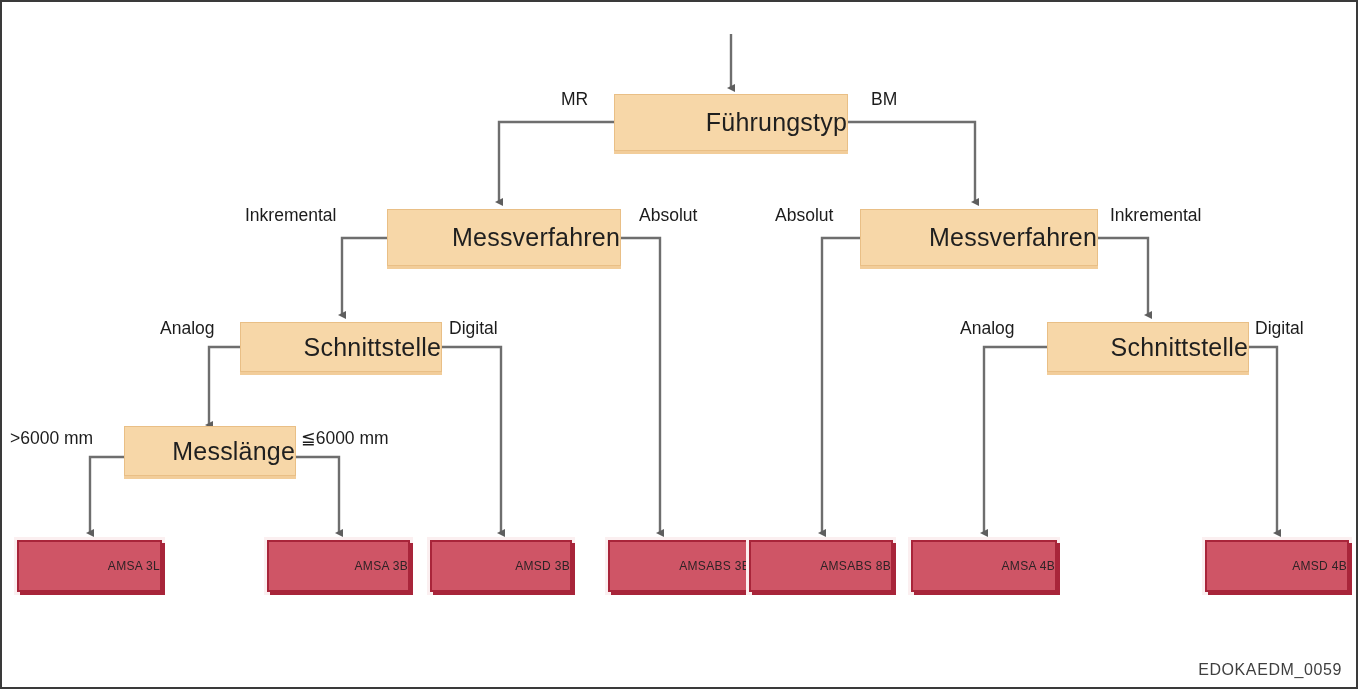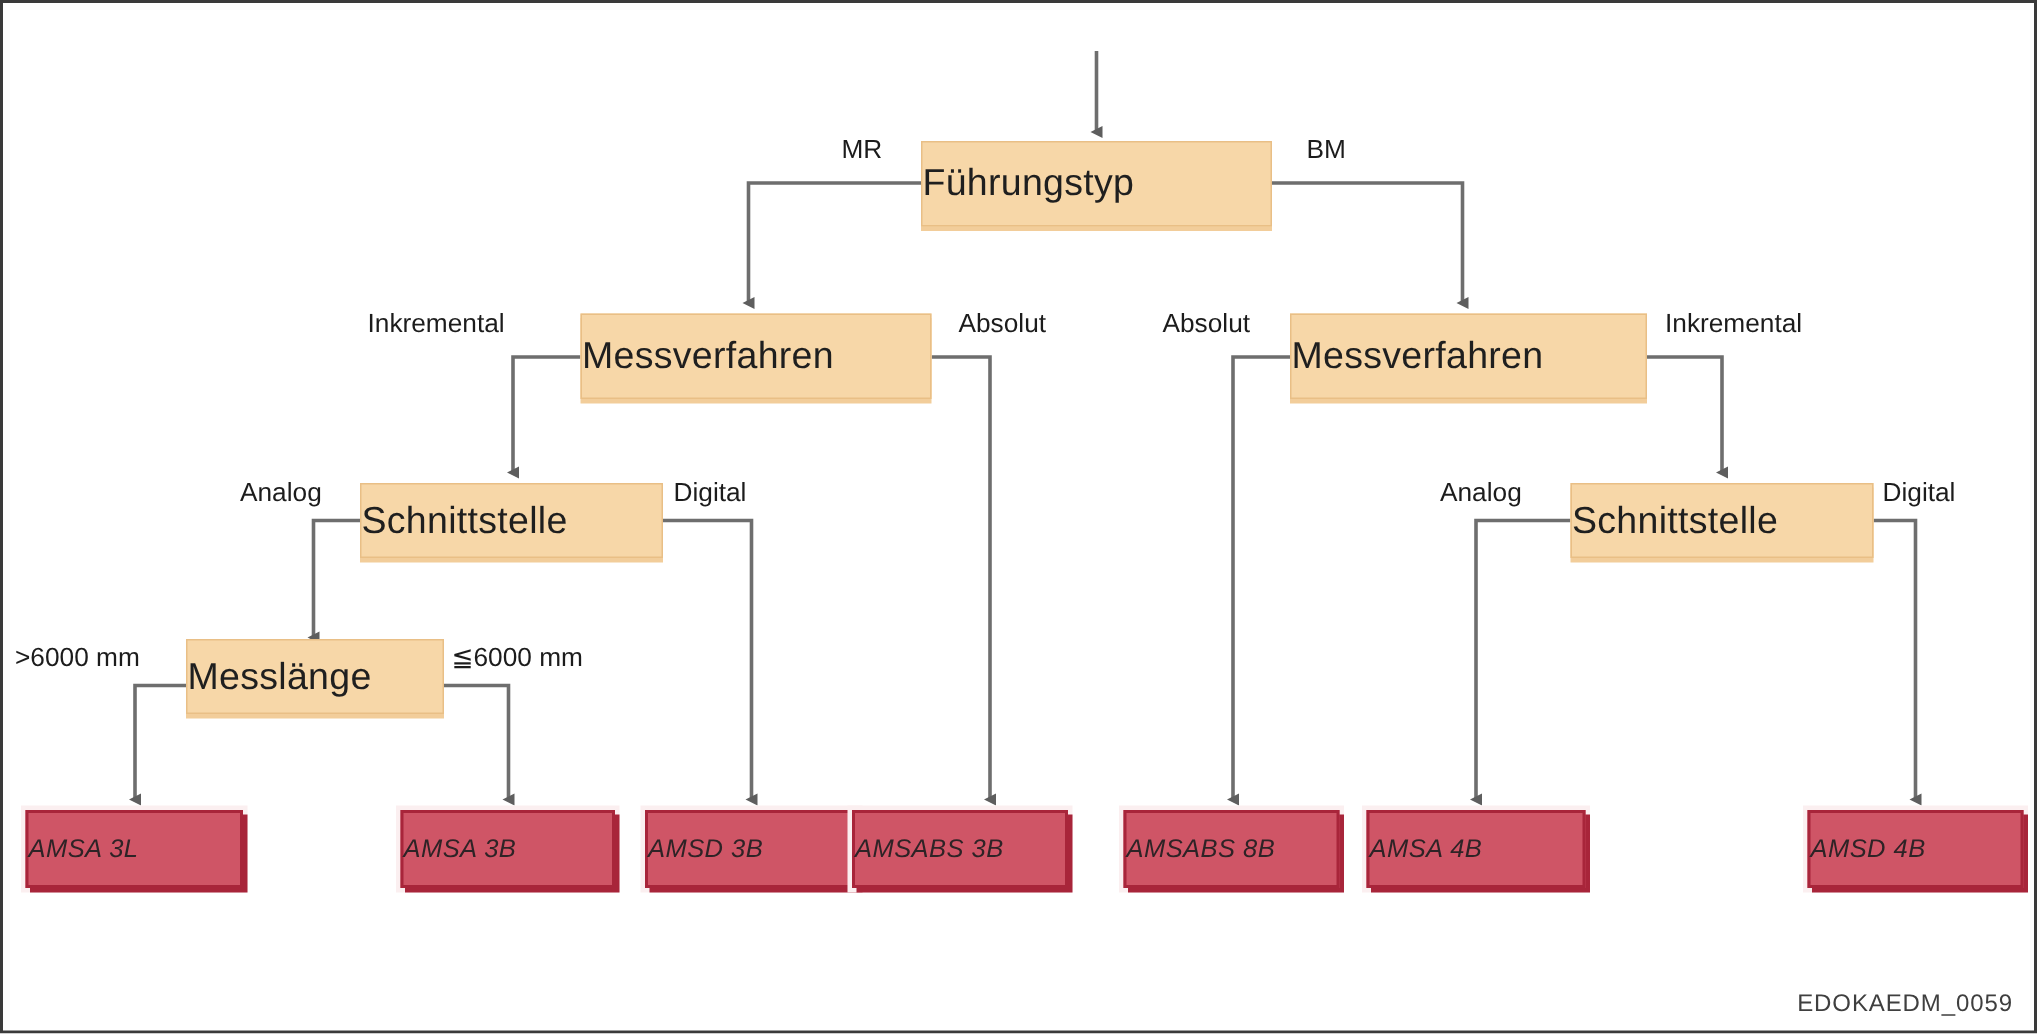--- a/index.html
+++ b/index.html
@@ -3,31 +3,31 @@
 <meta charset="utf-8">
 <style>
   html,body{margin:0;padding:0;background:#fff;}
   body{font-family:"Liberation Sans",sans-serif;}
   #frame{position:relative;width:1358px;height:689px;background:#ffffff;
          border:2px solid #3a3a3a;box-sizing:border-box;overflow:hidden;}
   #canvas{position:absolute;left:0;top:0;width:1354px;height:685px;}
   svg.lines{position:absolute;left:0;top:0;width:1354px;height:685px;overflow:visible;}
 
   .node{position:absolute;box-sizing:border-box;display:flex;align-items:center;
-        justify-content:flex-start;text-align:center;white-space:nowrap;}
+        justify-content:flex-end;text-align:center;white-space:nowrap;}
 
   
   .dec{background:#f7d7a8;border:1px solid #e9bf86;
        box-shadow:0 3px 0 0 #f2cd9a;color:#2b2b2b;}
   .dec .txt{font-size:25px;letter-spacing:.2px;color:#1f1f1f;}
 
   
   .term{background:#cf5566;border:2px solid #a8253a;
         box-shadow:3px 3px 0 0 #a8253a, 0 0 0 3px #fbeff0;color:#2a2326;}
-  .term .txt{font-size:17px;color:#2e2326;letter-spacing:.3px;font-style:italic;}
+  .term .txt{font-size:12px;color:#2e2326;letter-spacing:.3px;}
 
   .elabel{position:absolute;font-size:17.5px;color:#1c1c1c;white-space:nowrap;text-align:right;}
 
   .caption{position:absolute;right:14px;bottom:8px;font-size:16px;color:#3f3f3f;
            letter-spacing:.6px;}
 </style>
 </head>
 <body>
 
 <div id="frame">
@@ -95,21 +95,21 @@
 
     <div class="node term" style="left:15px;top:538px;width:145px;height:52px;">
       <span class="txt">AMSA 3L</span>
     </div>
     <div class="node term" style="left:265px;top:538px;width:143px;height:52px;">
       <span class="txt">AMSA 3B</span>
     </div>
     <div class="node term" style="left:428px;top:538px;width:142px;height:52px;">
       <span class="txt">AMSD 3B</span>
     </div>
-    <div class="node term" style="left:566px;top:538px;width:144px;height:52px;">
+    <div class="node term" style="left:606px;top:538px;width:144px;height:52px;">
       <span class="txt">AMSABS 3B</span>
     </div>
     <div class="node term" style="left:747px;top:538px;width:144px;height:52px;">
       <span class="txt">AMSABS 8B</span>
     </div>
     <div class="node term" style="left:909px;top:538px;width:146px;height:52px;">
       <span class="txt">AMSA 4B</span>
     </div>
     <div class="node term" style="left:1203px;top:538px;width:144px;height:52px;">
       <span class="txt">AMSD 4B</span>

